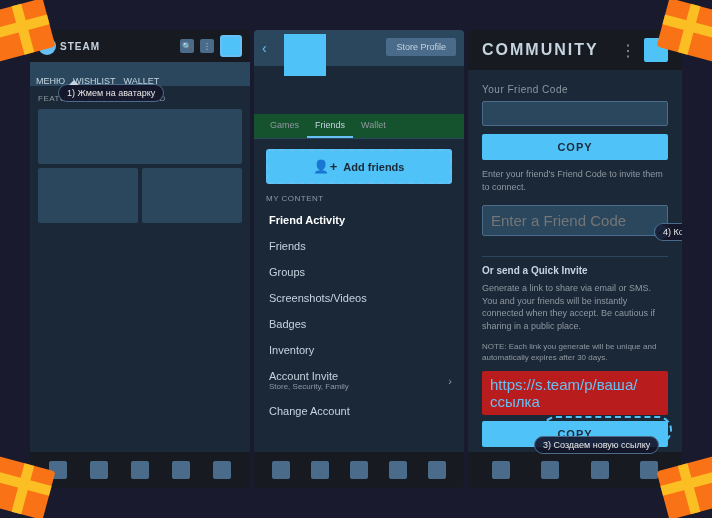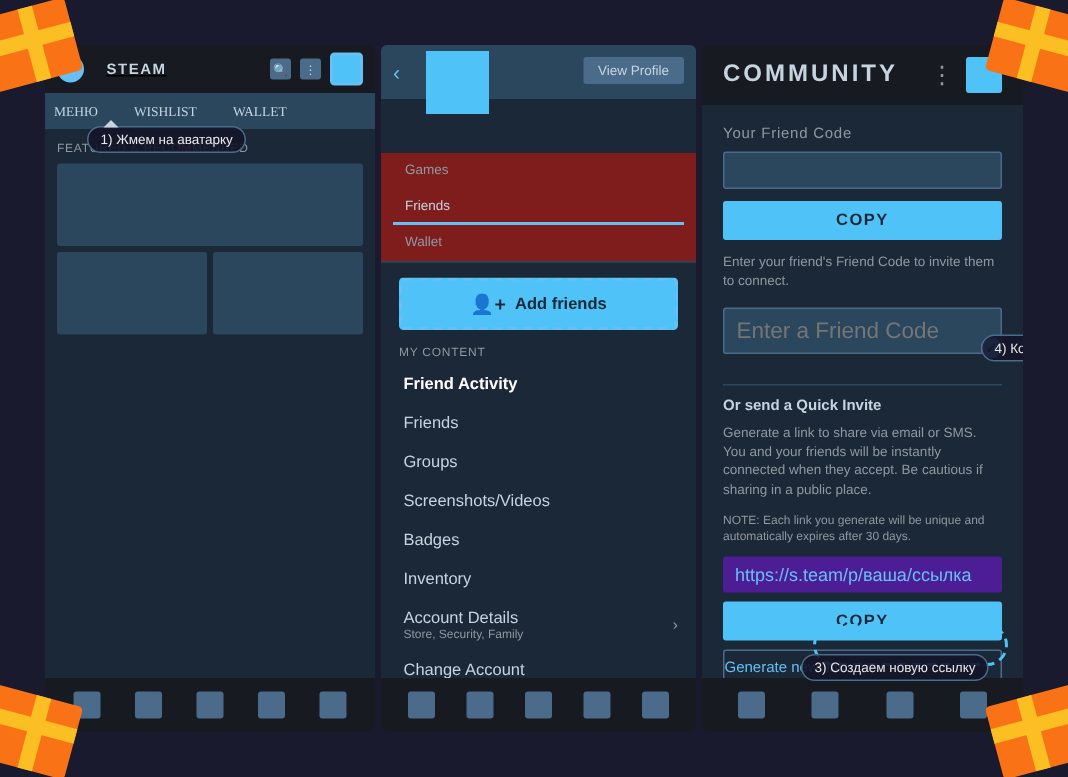--- a/index.html
+++ b/index.html
@@ -49,22 +49,21 @@
       background: #171a21;
       height: 32px;
       display: flex;
       align-items: center;
       padding: 0 8px;
       gap: 6px;
     }
     .steam-logo {
       display: flex;
       align-items: center;
-      gap: 15px;
-      text-decoration: underline;
+      gap: 4px;
     }
     .steam-logo-icon {
       width: 18px;
       height: 18px;
       background: #66c0f4;
       border-radius: 50%;
     }
     .steam-logo-text {
       color: #c6d4df;
       font-size: 10px;
@@ -93,24 +92,23 @@
       height: 22px;
       background: #4fc3f7;
       border-radius: 3px;
       border: 2px solid #66c0f4;
     }
 
     .steam-nav {
       background: #2a475e;
       height: 24px;
       display: flex;
-      align-items: center;
+      align-items: flex-end;
       padding: 0 6px;
-      gap: 24px;
-      font-family: Liberation Serif, serif;
+      gap: 8px;
     }
     .steam-nav-item {
       color: #c6d4df;
       font-size: 9px;
       cursor: pointer;
     }
 
     .tooltip-box {
       position: absolute;
       top: 54px;
@@ -216,25 +214,24 @@
       border-radius: 2px;
       border: none;
       cursor: pointer;
       position: absolute;
       top: 8px;
       right: 8px;
     }
 
     .profile-tabs {
       display: flex;
-      background: #7f1d1d;
+      background: #14532d;
       border-bottom: 1px solid #2a475e;
       padding: 0 8px;
-      margin-top: 36px;
-      flex-direction: column;
+      margin-top: 48px;
     }
     .profile-tab {
       color: #8f98a0;
       font-size: 9px;
       padding: 6px 8px;
       cursor: pointer;
       border-bottom: 2px solid transparent;
     }
     .profile-tab.active {
       color: #c6d4df;
@@ -439,23 +436,23 @@
     }
 
     .note-text {
       color: #8f98a0;
       font-size: 8px;
       line-height: 1.4;
       margin-bottom: 8px;
     }
 
     .link-display {
-      background: #4c1d95;
+      background: #b91c1c;
       color: #66c0f4;
-      font-size: 12px;
+      font-size: 15px;
       padding: 5px 8px;
       border-radius: 2px;
       margin-bottom: 6px;
     }
 
     .copy-btn-2 {
       width: 100%;
       background: #4fc3f7;
       color: #1b2838;
       border: none;
@@ -619,21 +616,21 @@
       <div class="bottom-icon"></div>
       <div class="bottom-icon"></div>
       <div class="bottom-icon"></div>
     </div>
   </div>
 
   <div class="friends-popup">
     <div class="popup-header">
       <span class="back-btn">‹</span>
       <div class="popup-avatar"></div>
-      <button class="view-profile-btn">View Profile</button>
+      <button class="view-profile-btn">Store Profile</button>
     </div>
 
 
     <div class="profile-tabs">
       <div class="profile-tab">Games</div>
       <div class="profile-tab active">Friends</div>
       <div class="profile-tab">Wallet</div>
     </div>
 
     <button class="add-friends-btn">
@@ -645,21 +642,21 @@
 
     <ul class="content-list">
       <li class="content-item bold">Friend Activity</li>
       <li class="content-item">Friends</li>
       <li class="content-item">Groups</li>
       <li class="content-item">Screenshots/Videos</li>
       <li class="content-item">Badges</li>
       <li class="content-item">Inventory</li>
       <li class="content-item with-arrow">
         <div>
-          <div>Account Details</div>
+          <div>Account Invite</div>
           <div style="color:#8f98a0;font-size:8px">Store, Security, Family</div>
         </div>
       </li>
       <li class="content-item">Change Account</li>
     </ul>
 
     <div class="popup-bottom-bar">
       <div class="bottom-icon"></div>
       <div class="bottom-icon"></div>
       <div class="bottom-icon"></div>

